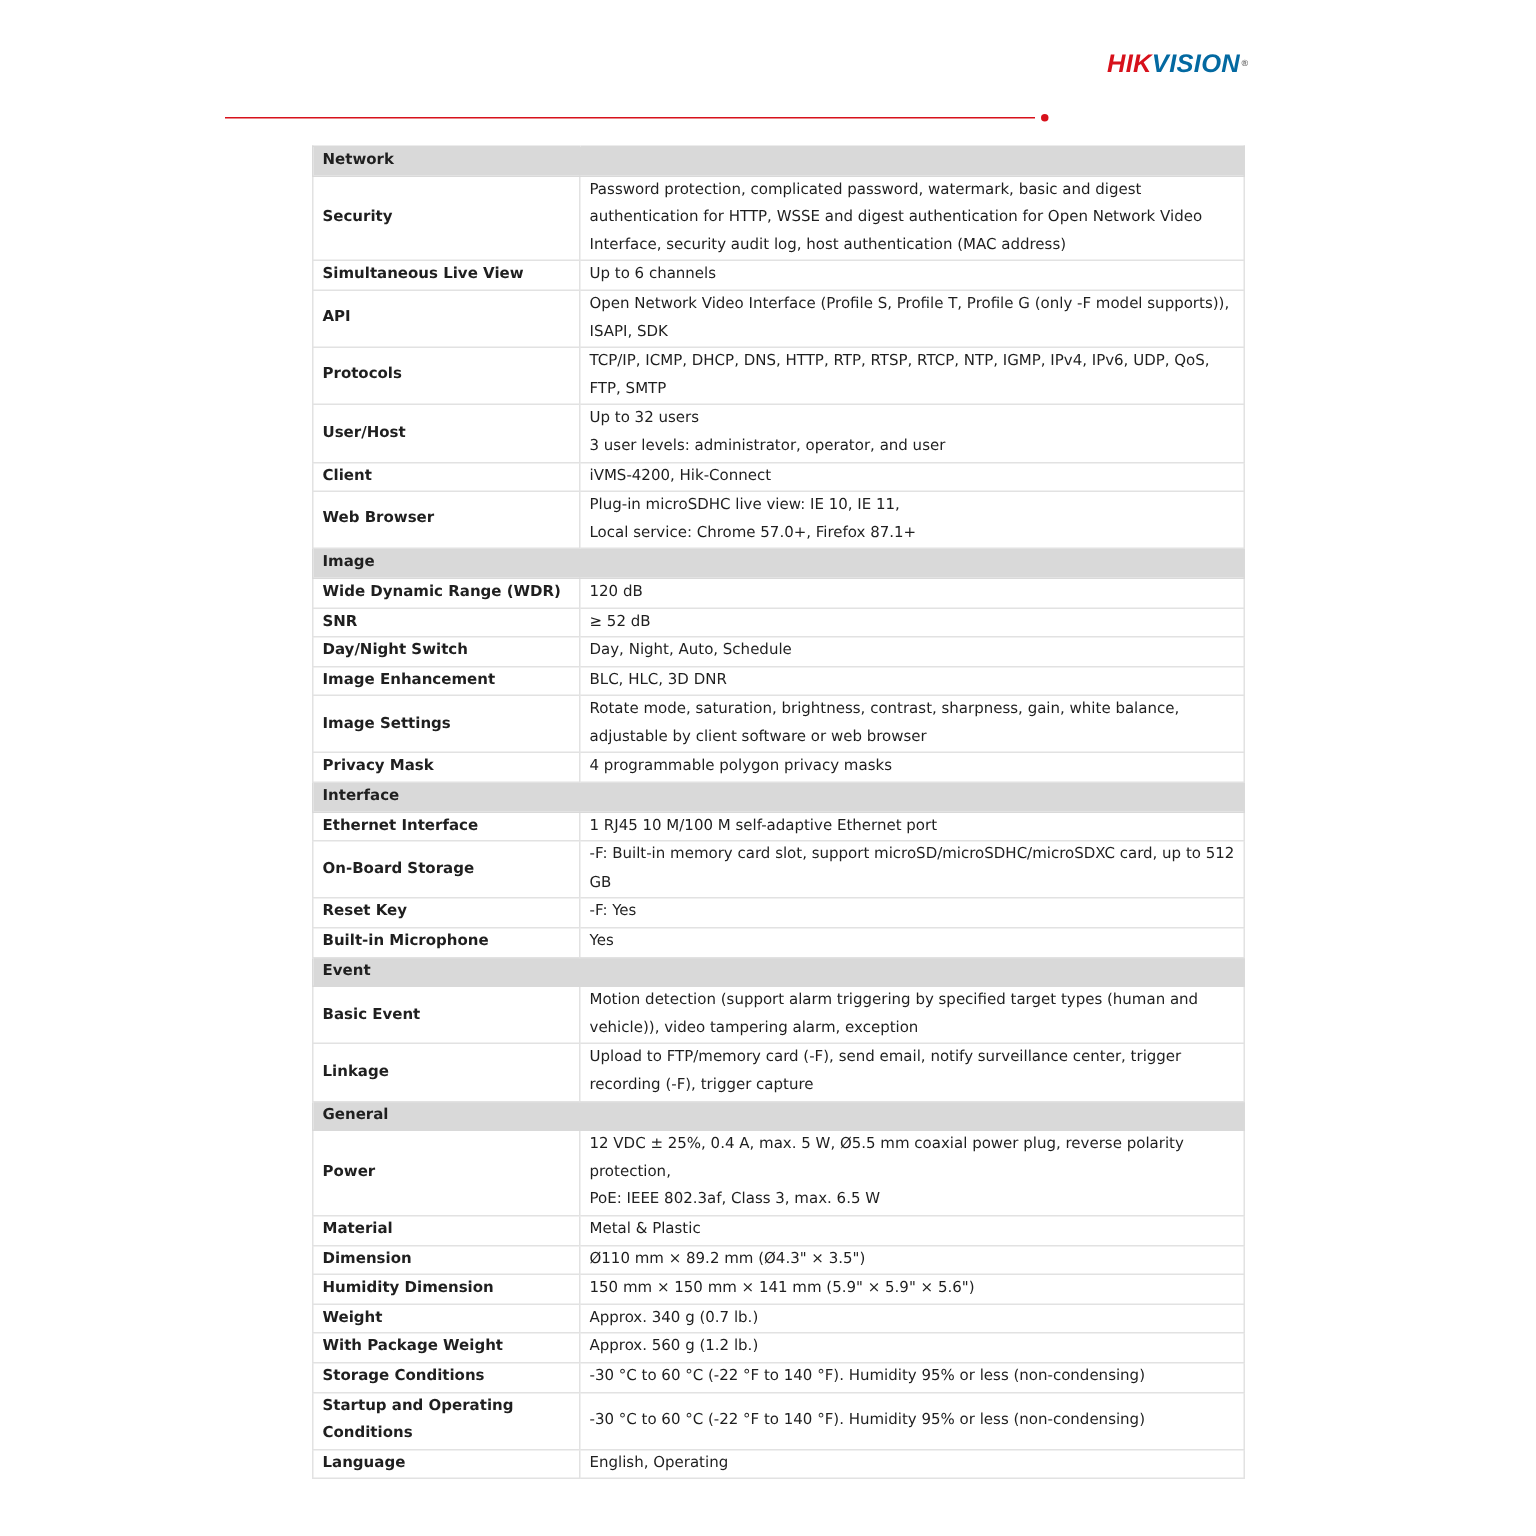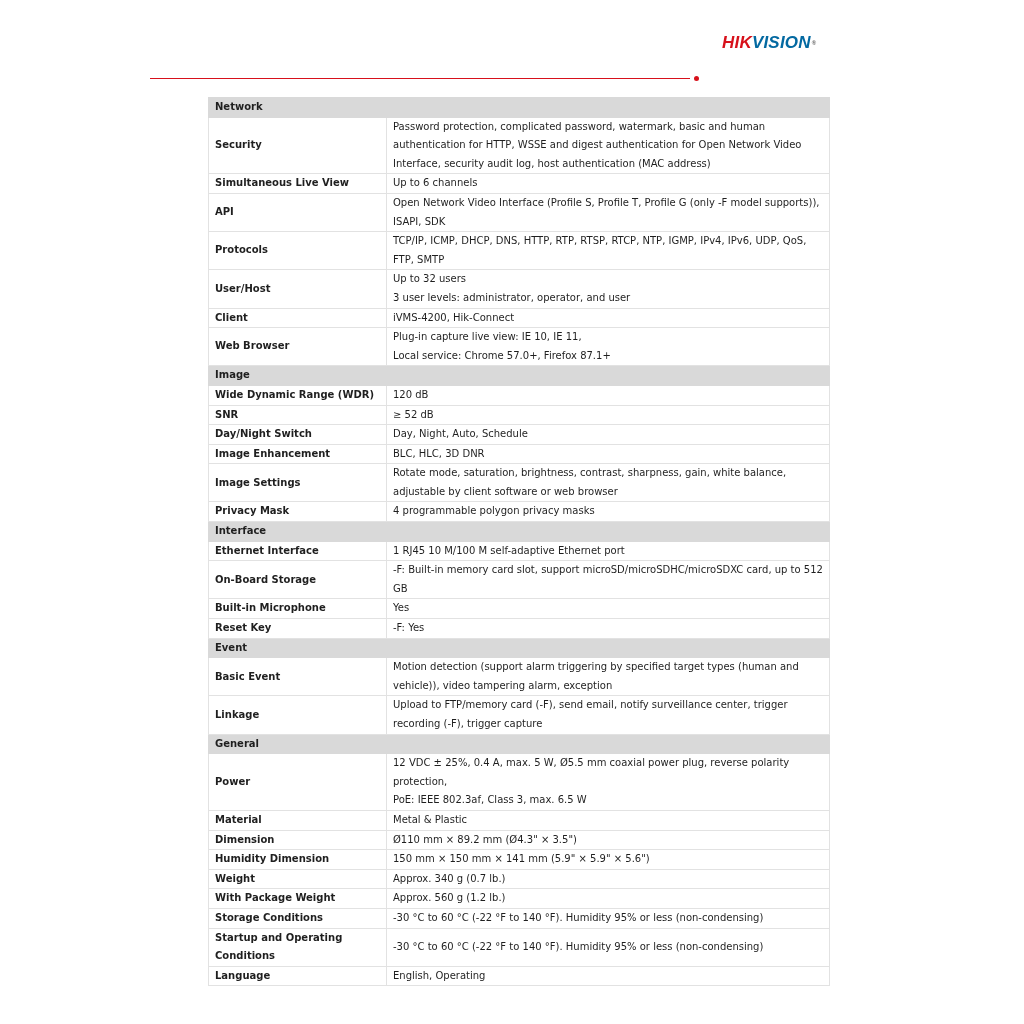--- a/index.html
+++ b/index.html
@@ -19,21 +19,21 @@
       position: absolute;
       left: 722px;
       top: 33px;
       font-family: "Liberation Sans", sans-serif;
       font-weight: bold;
       font-style: italic;
       font-size: 17px;
       letter-spacing: 0.2px;
       line-height: 20px;
     }
-    .logo .hik { color: #d7111b; }
+    .logo .hik { color: #d7111b; margin-left: 16px; }
     .logo .vision { color: #0369a1; }
     .logo .reg { color: #6b6b6b; font-size: 6px; vertical-align: top; font-style: normal; margin-left: 1px; }
     .rule {
       position: absolute;
       left: 150px;
       top: 78px;
       width: 540px;
       height: 1px;
       background: #d7111b;
     }
@@ -82,21 +82,21 @@
 <div class="rule-dot"></div>
 
 <table class="spec">
   <tbody id="spec-body">
       <tr class="section">
         <td colspan="2">Network</td>
       </tr>
       <tr>
         <td class="label">Security</td>
         <td class="value">
-          <div>Password protection, complicated password, watermark, basic and human</div>
+          <div>Password protection, complicated password, watermark, basic and digest</div>
           <div>authentication for HTTP, WSSE and digest authentication for Open Network Video</div>
           <div>Interface, security audit log, host authentication (MAC address)</div>
         </td>
       </tr>
       <tr>
         <td class="label">Simultaneous Live View</td>
         <td class="value">
           <div>Up to 6 channels</div>
         </td>
       </tr>
@@ -123,21 +123,21 @@
       </tr>
       <tr>
         <td class="label">Client</td>
         <td class="value">
           <div>iVMS-4200, Hik-Connect</div>
         </td>
       </tr>
       <tr>
         <td class="label">Web Browser</td>
         <td class="value">
-          <div>Plug-in capture live view: IE 10, IE 11,</div>
+          <div>Plug-in microSDHC live view: IE 10, IE 11,</div>
           <div>Local service: Chrome 57.0+, Firefox 87.1+</div>
         </td>
       </tr>
       <tr class="section">
         <td colspan="2">Image</td>
       </tr>
       <tr>
         <td class="label">Wide Dynamic Range (WDR)</td>
         <td class="value">
           <div>120 dB</div>
@@ -184,29 +184,29 @@
         </td>
       </tr>
       <tr>
         <td class="label">On-Board Storage</td>
         <td class="value">
           <div>-F: Built-in memory card slot, support microSD/microSDHC/microSDXC card, up to 512</div>
           <div>GB</div>
         </td>
       </tr>
       <tr>
+        <td class="label">Reset Key</td>
+        <td class="value">
+          <div>-F: Yes</div>
+        </td>
+      </tr>
+      <tr>
         <td class="label">Built-in Microphone</td>
         <td class="value">
           <div>Yes</div>
-        </td>
-      </tr>
-      <tr>
-        <td class="label">Reset Key</td>
-        <td class="value">
-          <div>-F: Yes</div>
         </td>
       </tr>
       <tr class="section">
         <td colspan="2">Event</td>
       </tr>
       <tr>
         <td class="label">Basic Event</td>
         <td class="value">
           <div>Motion detection (support alarm triggering by specified target types (human and</div>
           <div>vehicle)), video tampering alarm, exception</div>

